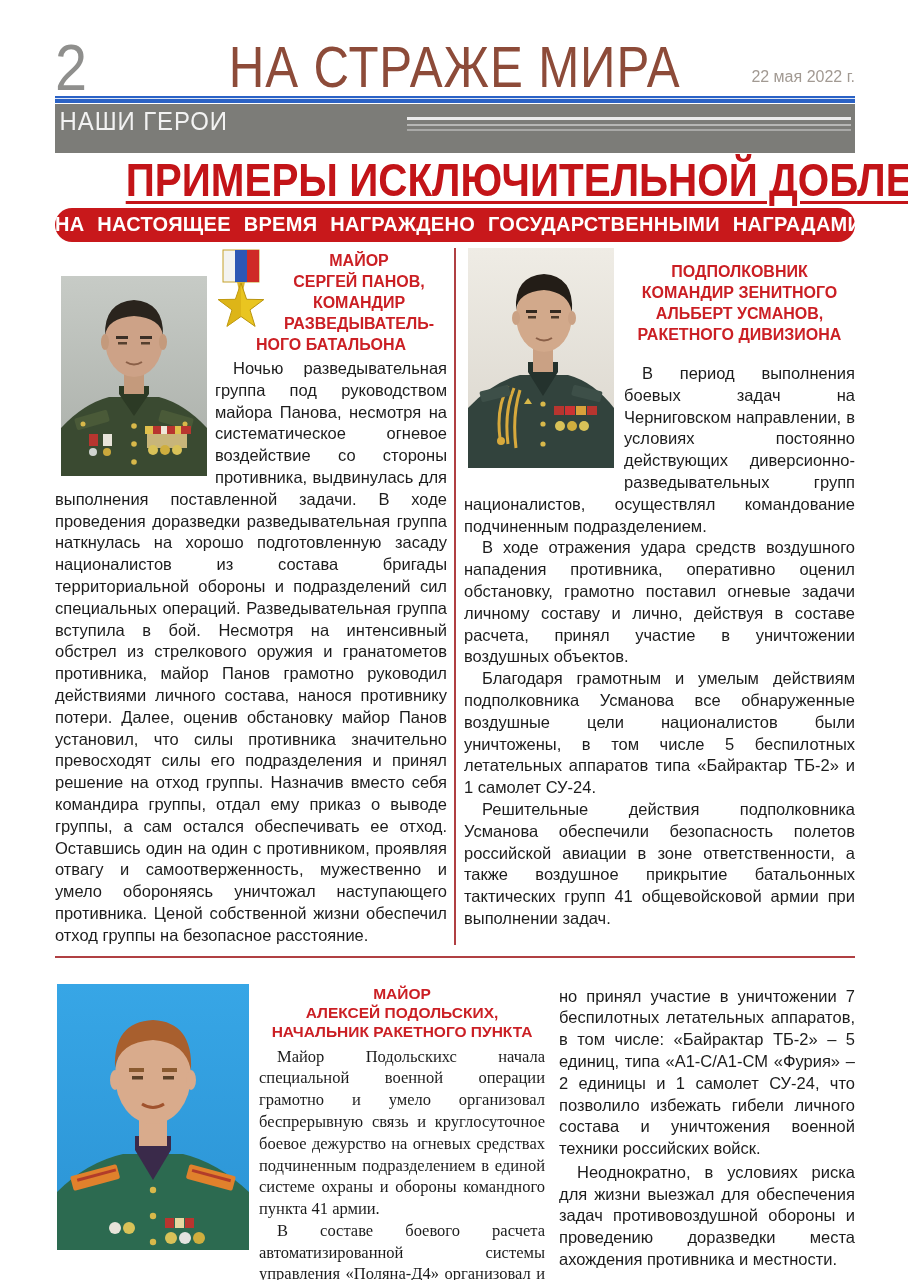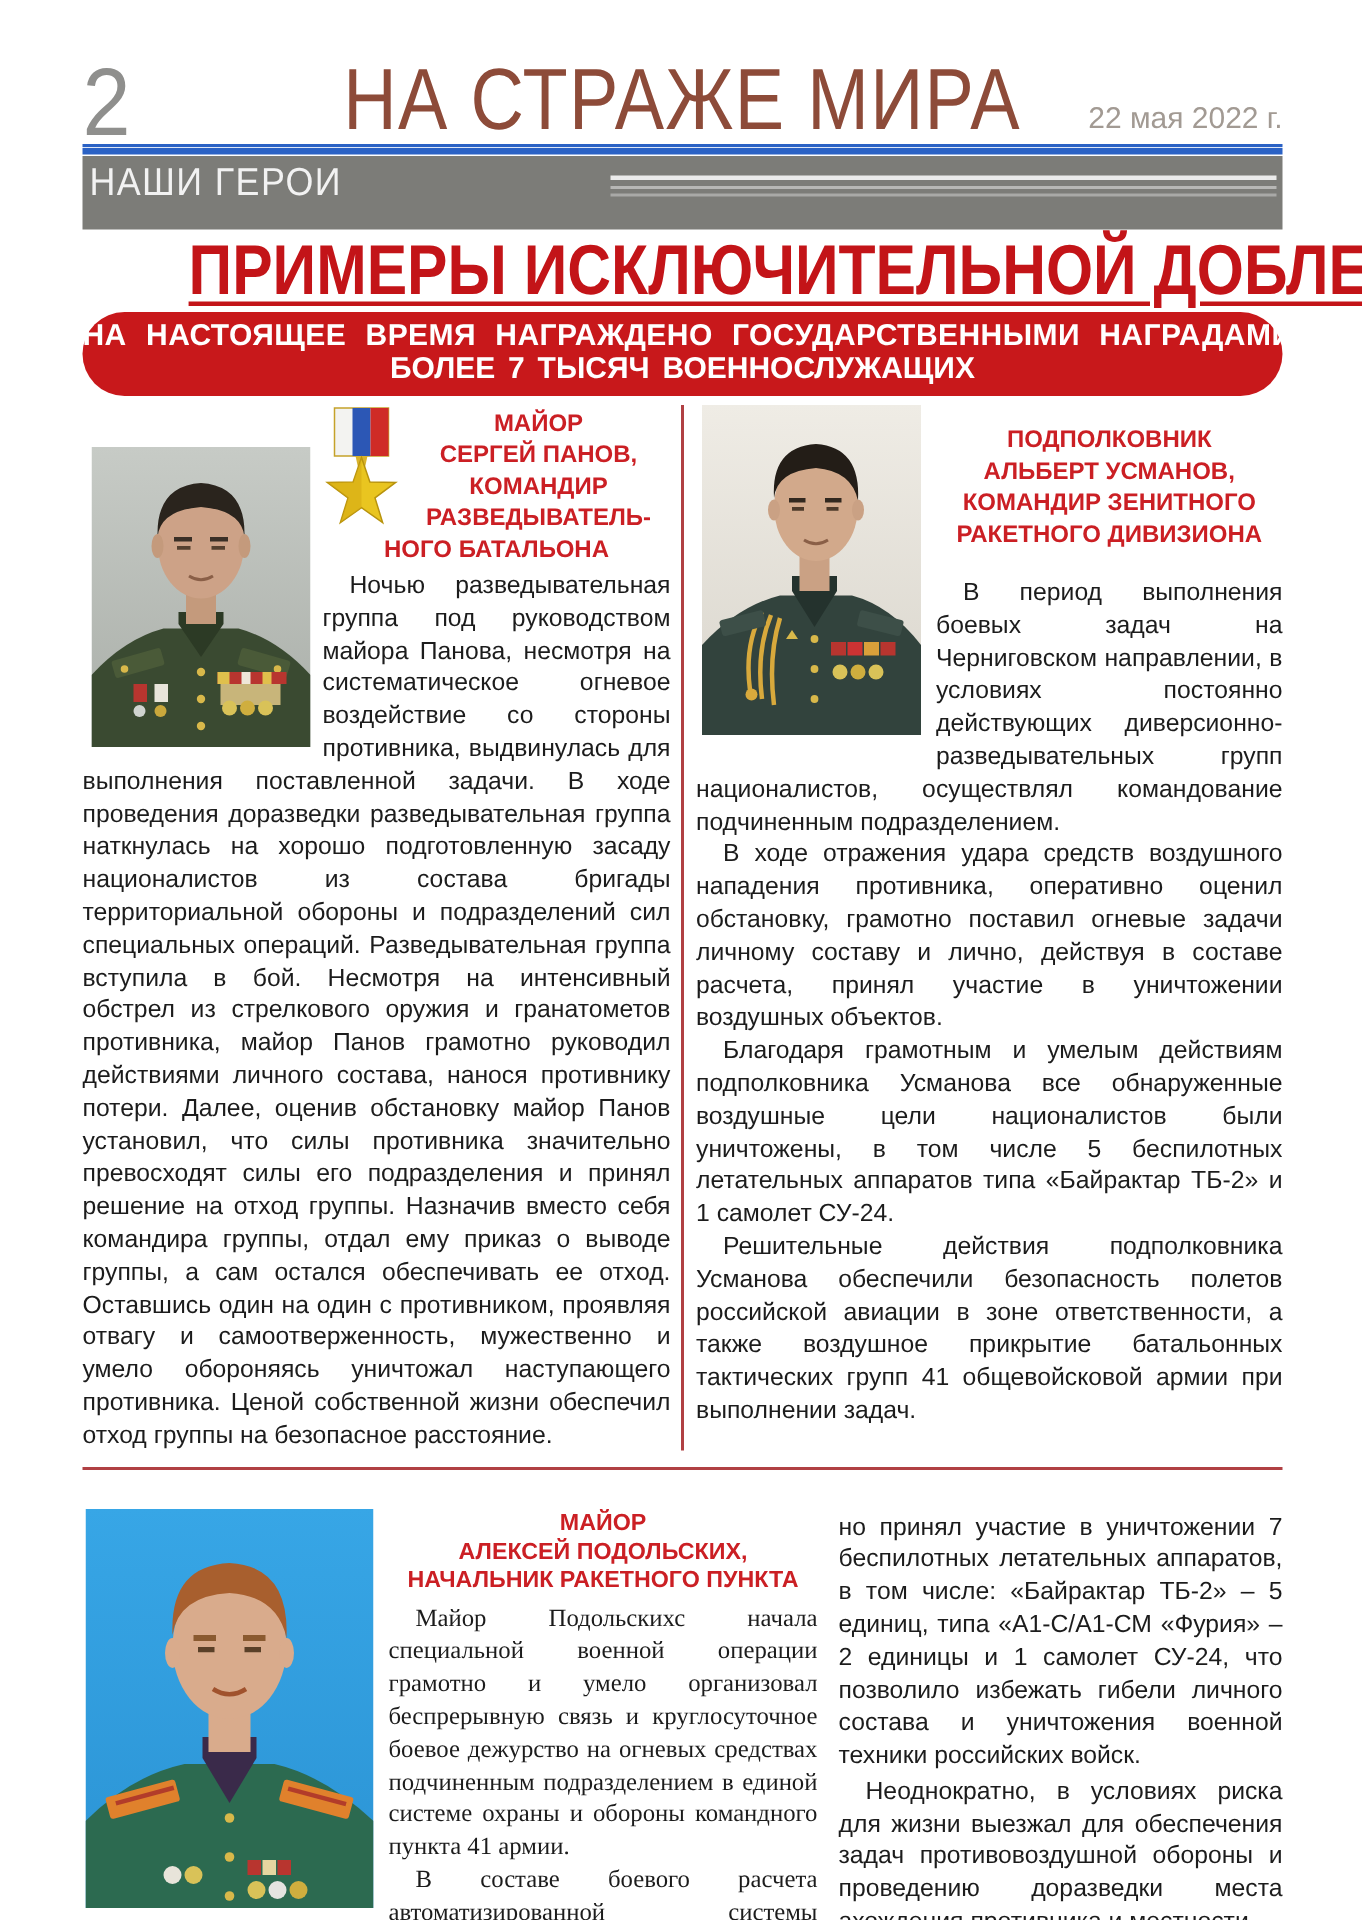--- a/index.html
+++ b/index.html
@@ -17,21 +17,21 @@
     color:#8f8f8d; font-weight:300; transform:scaleX(0.9); transform-origin:left top;
   }
   .masthead {
     text-align:center; padding-top:38px; line-height:1;
   }
   .masthead span {
     display:inline-block; font-size:58px; font-weight:300; letter-spacing:1px;
     color:#8d4b39; transform:scaleX(0.85); transform-origin:center; white-space:nowrap;
   }
   .date {
-    position:absolute; right:0; top:68px; font-size:20px; color:#a29a93;
+    position:absolute; right:0; top:68px; font-size:16px; color:#a29a93;
   }
   .blue-rule {
     height:7px;
     background:linear-gradient(to bottom,#2b62c5 0 2px,#dfe7f6 2px 3px,#2b62c5 3px 7px);
   }
   .section-bar {
     margin-top:1px; height:49px; background:#7c7c78; position:relative;
   }
   .section-label {
     display:inline-block; padding-left:5px; line-height:34px; font-size:26px;
@@ -122,21 +122,20 @@
     <span class="bar-stripe stripe-b"></span>
     <span class="bar-stripe stripe-c"></span>
   </div>
 
   <div class="headline">
     <span>ПРИМЕРЫ ИСКЛЮЧИТЕЛЬНОЙ ДОБЛЕСТИ</span>
   </div>
 
   <div class="sub-box">
     <span class="l1">НА НАСТОЯЩЕЕ ВРЕМЯ НАГРАЖДЕНО ГОСУДАРСТВЕННЫМИ НАГРАДАМИ</span>
-    <span class="l2">БОЛЕЕ 7 ТЫСЯЧ ВОЕННОСЛУЖАЩИХ</span>
   </div>
 
   <div class="main-cols">
 
     <div class="col-left article art-left">
       <span class="photo photo-panov">
         <svg width="146" height="200" viewBox="0 0 146 200">
           <defs>
             <linearGradient id="bg1" x1="0" y1="0" x2="0" y2="1">
               <stop offset="0" stop-color="#c7cbc6"></stop>
@@ -238,22 +237,22 @@
               <rect x="33" y="0" width="10" height="9" fill="#b8352f"></rect>
             <circle cx="6" cy="20" r="5" fill="#d9c258"></circle>
               <circle cx="18" cy="20" r="5" fill="#cfae3e"></circle>
               <circle cx="30" cy="20" r="5" fill="#d9c258"></circle>
           </g>
           <path d="M60,150 l4,6 l-8,0 Z" fill="#d8b84a"></path>
         </svg>
       </span>
       <div class="art-title t-usmanov">
         <span style="display:block">ПОДПОЛКОВНИК</span>
+        <span style="display:block">КОМАНДИР ЗЕНИТНОГО</span>
         <span style="display:block">АЛЬБЕРТ УСМАНОВ,</span>
-        <span style="display:block">КОМАНДИР ЗЕНИТНОГО</span>
         <span style="display:block">РАКЕТНОГО ДИВИЗИОНА</span>
       </div>
       <p class="body-p ind">В период выполнения боевых задач на Черниговском направлении, в условиях постоянно действующих диверсионно-разведывательных групп националистов, осуществлял командование подчиненным подразделением.</p>
       <p class="body-p ind">В ходе отражения удара средств воздушного нападения противника, оперативно оценил обстановку, грамотно поставил огневые задачи личному составу и лично, действуя в составе расчета, принял участие в уничтожении воздушных объектов.</p>
       <p class="body-p ind">Благодаря грамотным и умелым действиям подполковника Усманова все обнаруженные воздушные цели националистов были уничтожены, в том числе 5 беспилотных летательных аппаратов типа «Байрактар ТБ-2» и 1 самолет СУ-24.</p>
       <p class="body-p ind">Решительные действия подполковника Усманова обеспечили безопасность полетов российской авиации в зоне ответственности, а также воздушное прикрытие батальонных тактических групп 41 общевойсковой армии при выполнении задач.</p>
     </div>
   </div>
 
   <div class="red-rule"></div>

